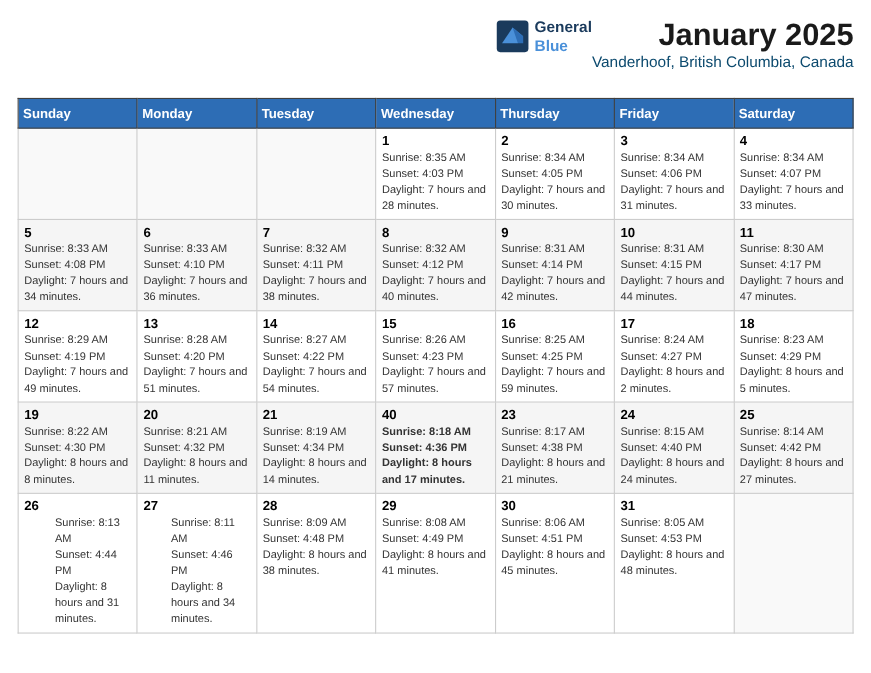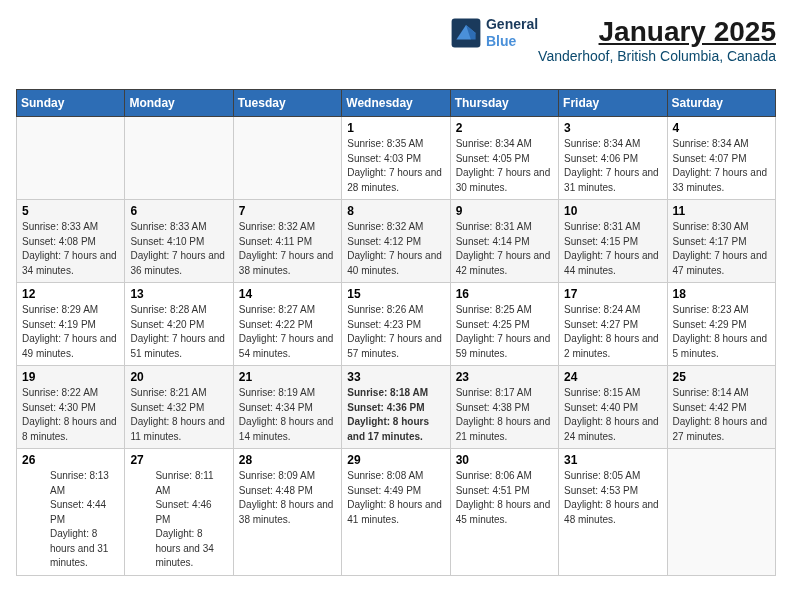--- a/index.html
+++ b/index.html
@@ -34,21 +34,20 @@
       width: 32px;
       height: 32px;
     }
     .title-section {
       text-align: right;
     }
     .calendar-title {
       font-size: 28px;
       font-weight: bold;
       color: #1a1a1a;
-      text-decoration: underline;
     }
     .calendar-subtitle {
       font-size: 14px;
       color: #0c4a6e;
     }
     table {
       width: 100%;
       border-collapse: collapse;
       font-size: 10.5px;
     }
@@ -250,21 +249,21 @@
 Sunset: 4:32 PM
 Daylight: 8 hours and 11 minutes.</div>
         </td>
         <td>
           <div class="day-number">21</div>
           <div class="day-info" style="white-space: pre-line;">Sunrise: 8:19 AM
 Sunset: 4:34 PM
 Daylight: 8 hours and 14 minutes.</div>
         </td>
         <td>
-          <div class="day-number">33</div>
+          <div class="day-number">40</div>
           <div class="day-info" style="white-space: pre-line; font-weight: bold;">Sunrise: 8:18 AM
 Sunset: 4:36 PM
 Daylight: 8 hours and 17 minutes.</div>
         </td>
         <td>
           <div class="day-number">23</div>
           <div class="day-info" style="white-space: pre-line;">Sunrise: 8:17 AM
 Sunset: 4:38 PM
 Daylight: 8 hours and 21 minutes.</div>
         </td>

